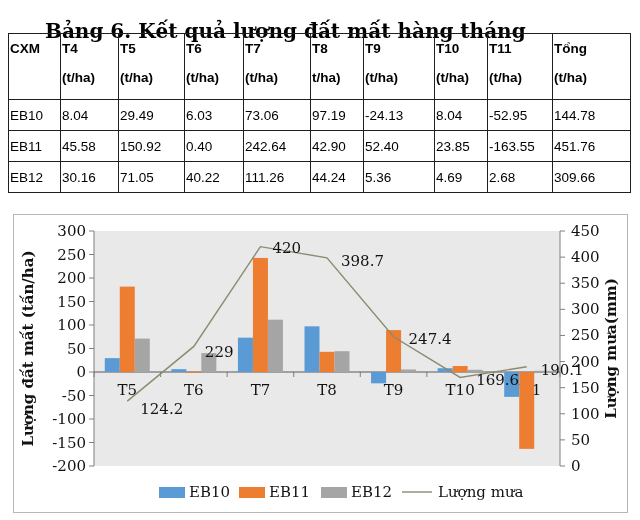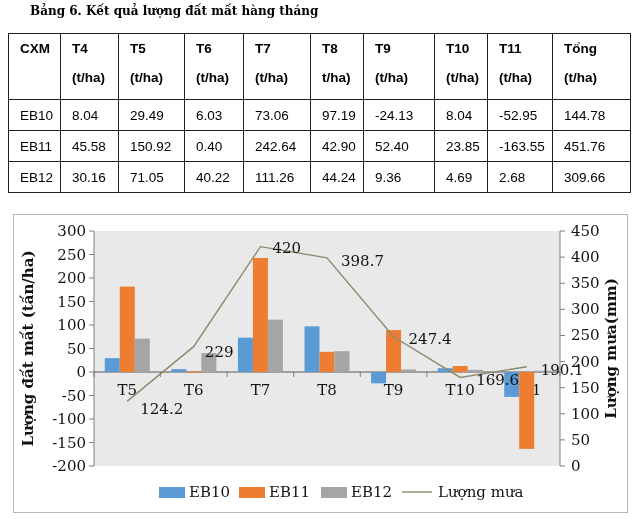--- a/index.html
+++ b/index.html
@@ -1,22 +1,22 @@
 <!DOCTYPE html>
 <html><head>
 <meta charset="utf-8">
 <style>
   html,body{margin:0;padding:0;}
   body{width:640px;height:520px;background:#ffffff;position:relative;overflow:hidden;
        font-family:"Liberation Sans","DejaVu Sans",sans-serif;}
-  .title{position:absolute;left:30px;top:4px;margin:0;
+  .title{position:absolute;left:30px;top:4px;margin:15px;
          font-family:"DejaVu Serif","Liberation Serif",serif;
-         font-weight:bold;font-size:12px;color:#000;}
+         font-weight:bold;font-size:20px;color:#000;}
   table.data-table{position:absolute;left:8px;top:33px;border-collapse:collapse;table-layout:fixed;}
-  .data-table th,.data-table td{border:1px solid #1f1f1f;padding:0 2px 0 11px;text-align:left;
+  .data-table th,.data-table td{border:1px solid #1f1f1f;padding:0 2px 0 1px;text-align:left;
        font-size:13.5px;color:#000;overflow:hidden;white-space:nowrap;}
   .data-table th{font-weight:bold;height:58px;vertical-align:top;padding-top:7px;line-height:15px;}
   .data-table th .u{display:block;margin-top:14px;font-weight:bold;}
   .data-table td{height:30px;font-weight:normal;}
   .chart-frame{position:absolute;left:13px;top:214px;width:613px;height:297px;
        border:1px solid #b7b7b7;background:#fff;}
   .stxt{font-family:"DejaVu Serif","Liberation Serif",serif;font-size:15px;fill:#121212;}
   .sbold{font-weight:bold;}
 </style>
 </head>
@@ -78,21 +78,21 @@
           <td>-163.55</td>
           <td>451.76</td>
         </tr>
         <tr>
           <td>EB12</td>
           <td>30.16</td>
           <td>71.05</td>
           <td>40.22</td>
           <td>111.26</td>
           <td>44.24</td>
-          <td>9.36</td>
+          <td>5.36</td>
           <td>4.69</td>
           <td>2.68</td>
           <td>309.66</td>
         </tr>
       </tbody>
   </table>
 
   <div class="chart-frame">
     <svg id="chart" width="613" height="297" viewBox="0 0 613 297">
         <rect x="80" y="16" width="466" height="235" fill="#e9e9e9"></rect>

